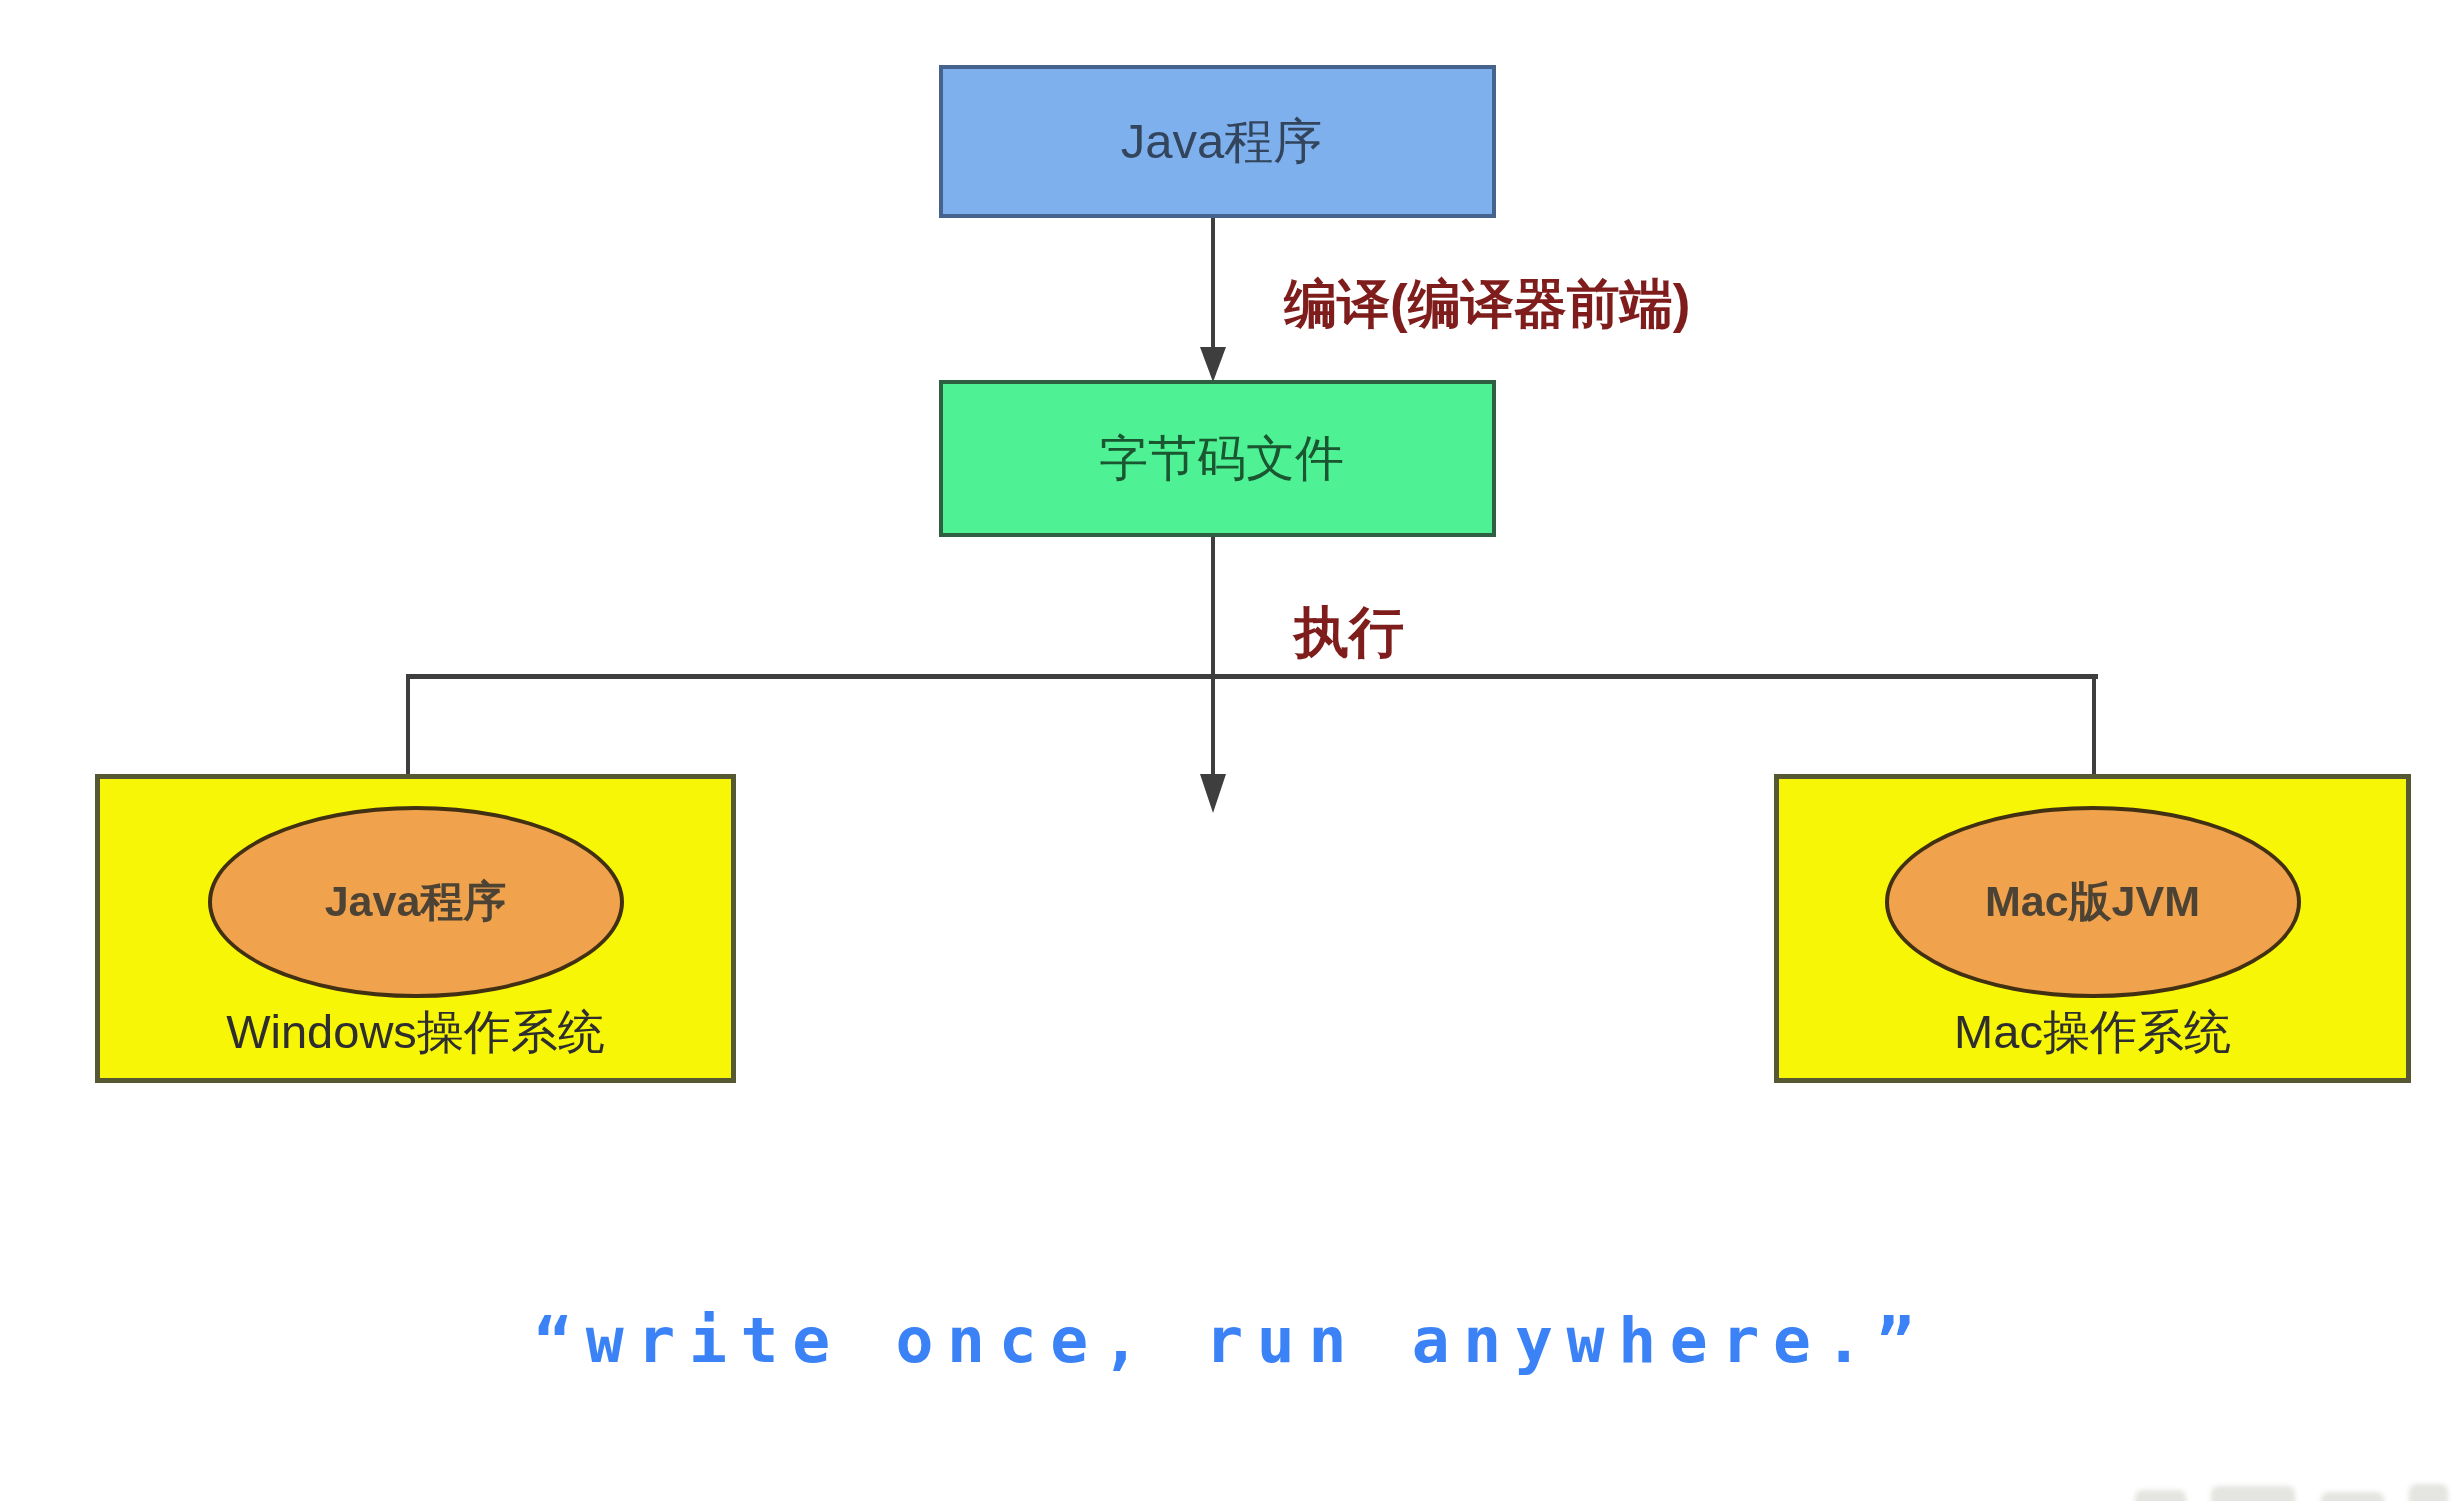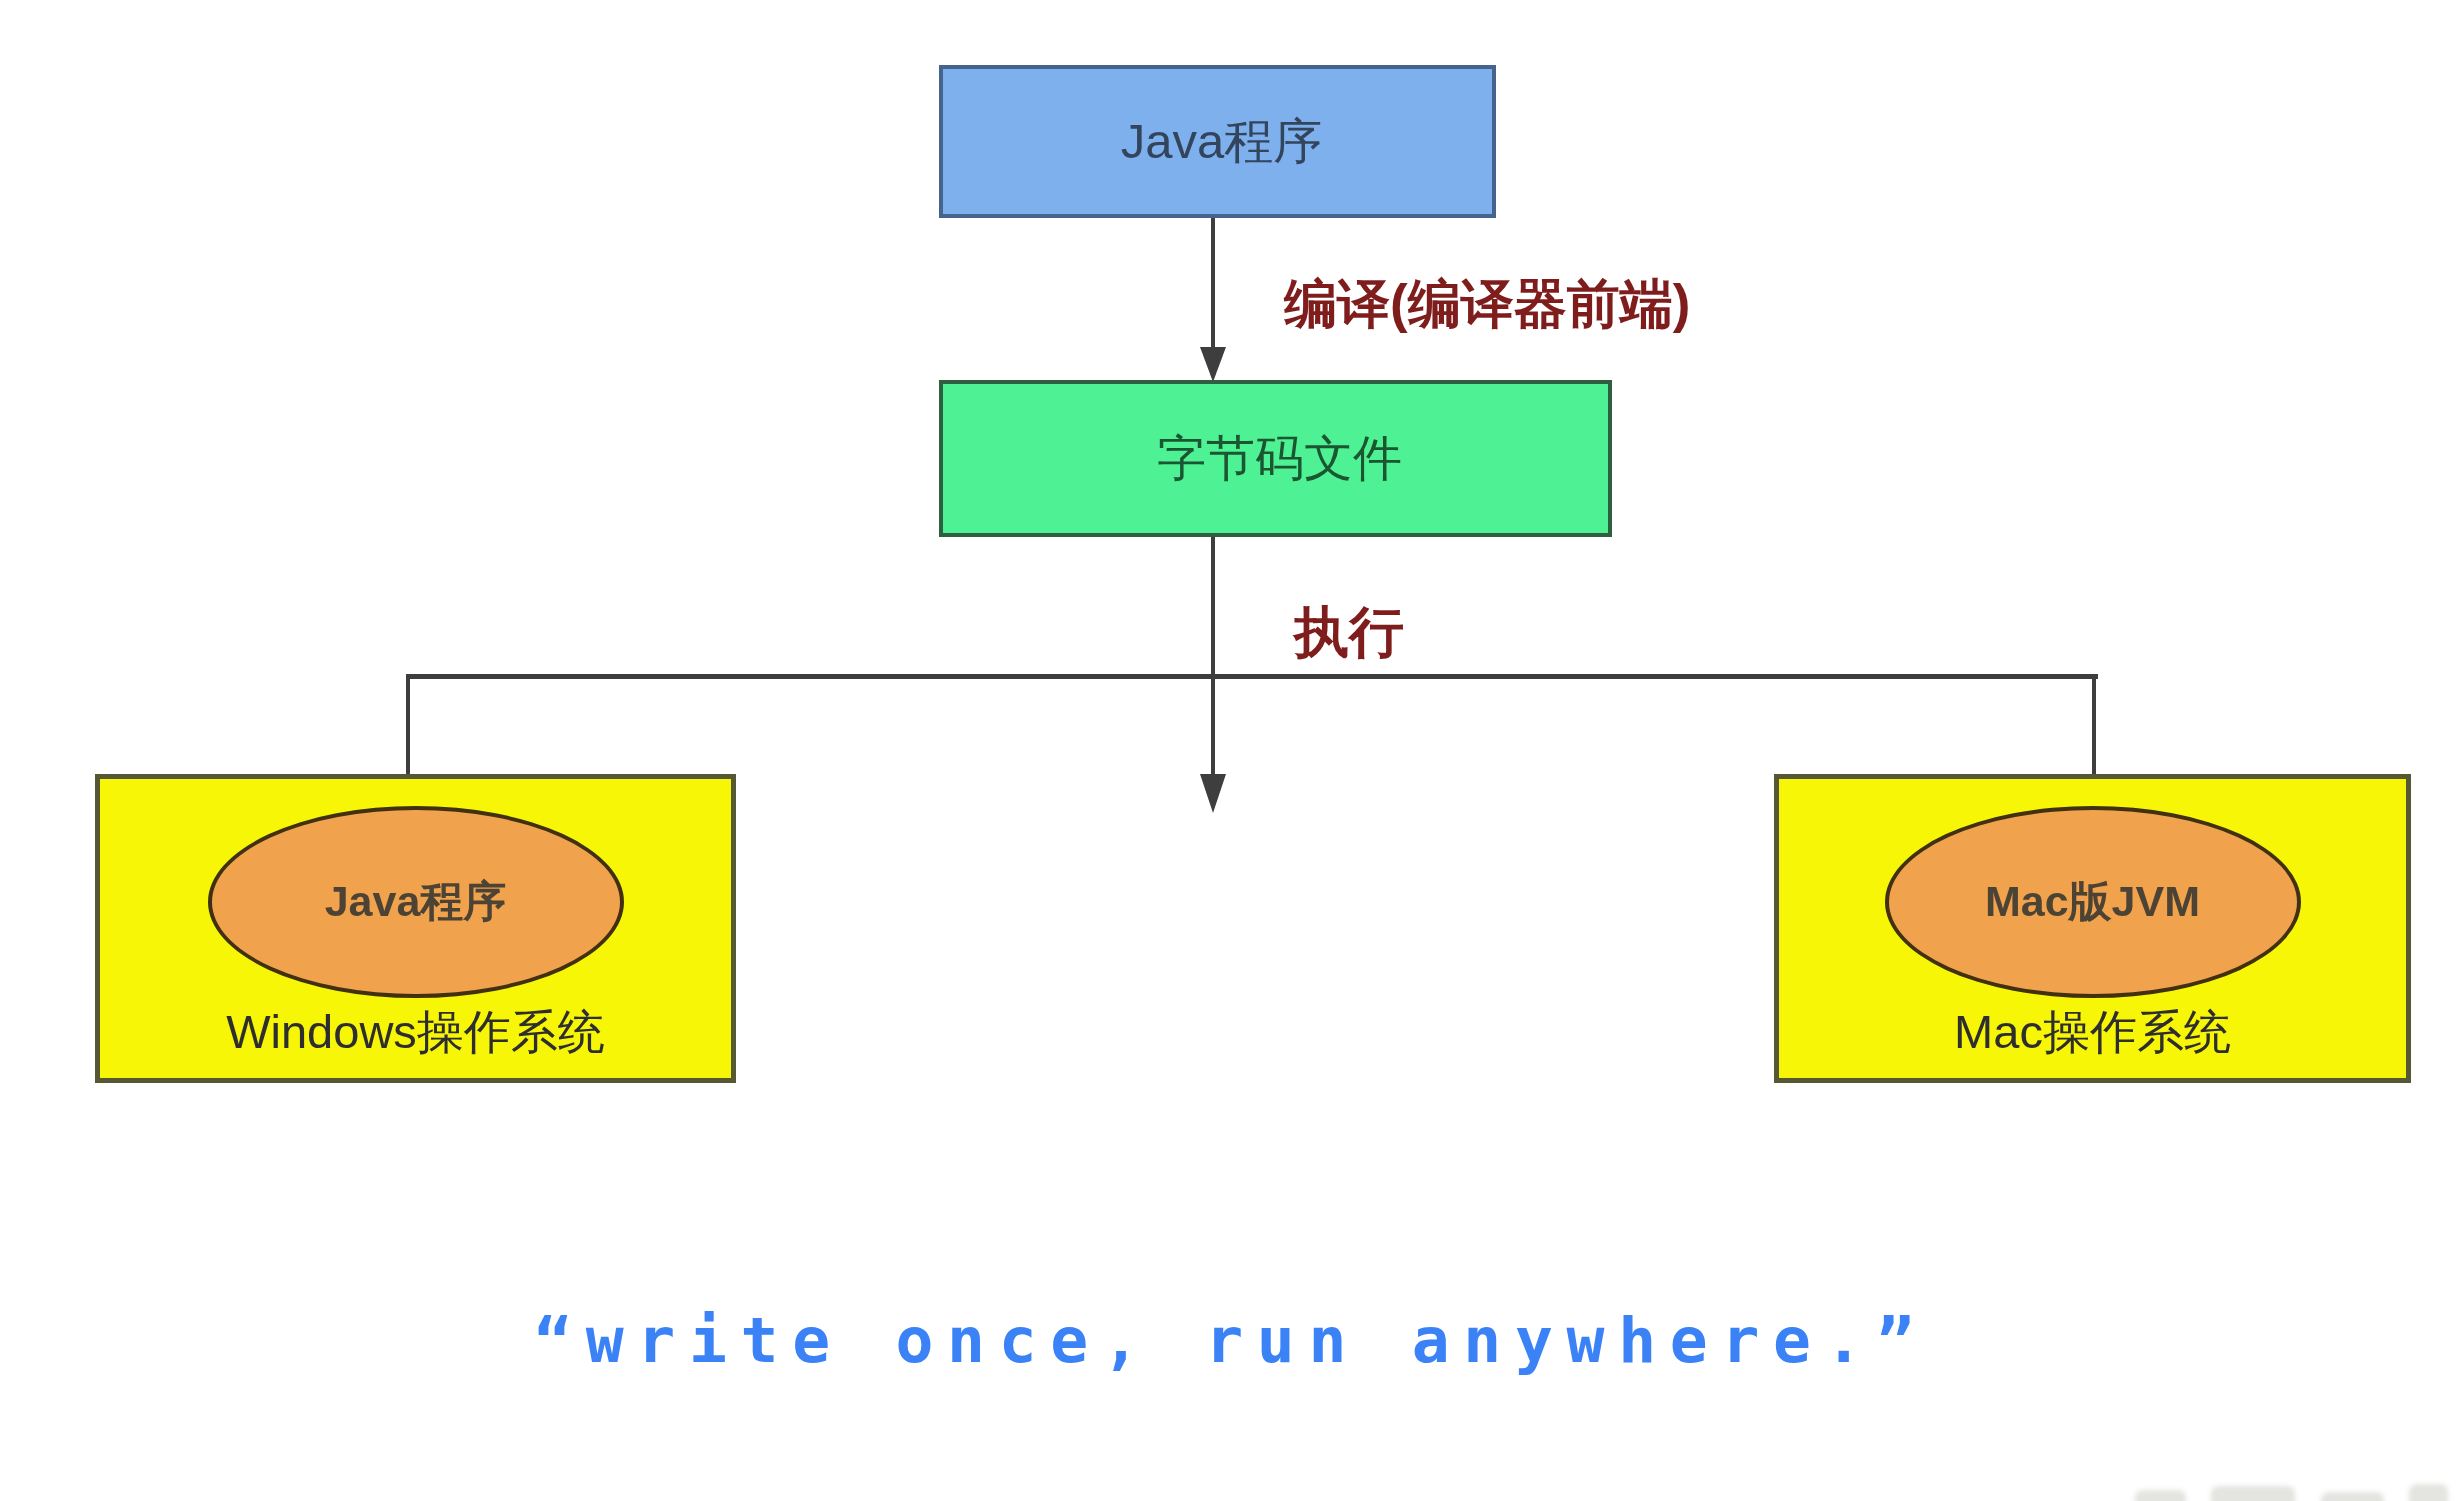--- a/index.html
+++ b/index.html
@@ -11,21 +11,21 @@
   .node{
     position:absolute;display:flex;align-items:center;justify-content:center;
     box-sizing:border-box;font-weight:normal;padding-left:8px;
   }
   .java-box{
     left:939px;top:65px;width:557px;height:153px;
     background:#7DB0EC;border:4.9px solid #46638E;
     font-size:49px;color:#33455C;
   }
   .bytecode-box{
-    left:939px;top:380px;width:673px;height:157px;
+    left:939px;top:380px;width:557px;height:157px;
     background:#4FF195;border:4.9px solid #2E5F40;
     font-size:49px;color:#1A5630;
   }
   
   .platform-box{
     position:absolute;top:774px;height:309px;
     background:#F8F607;border:5.9px solid #565733;box-sizing:border-box;
   }
   .platform-box.p0{left:95px;width:641px;}
   .platform-box.p1{left:912px;width:637px;}

